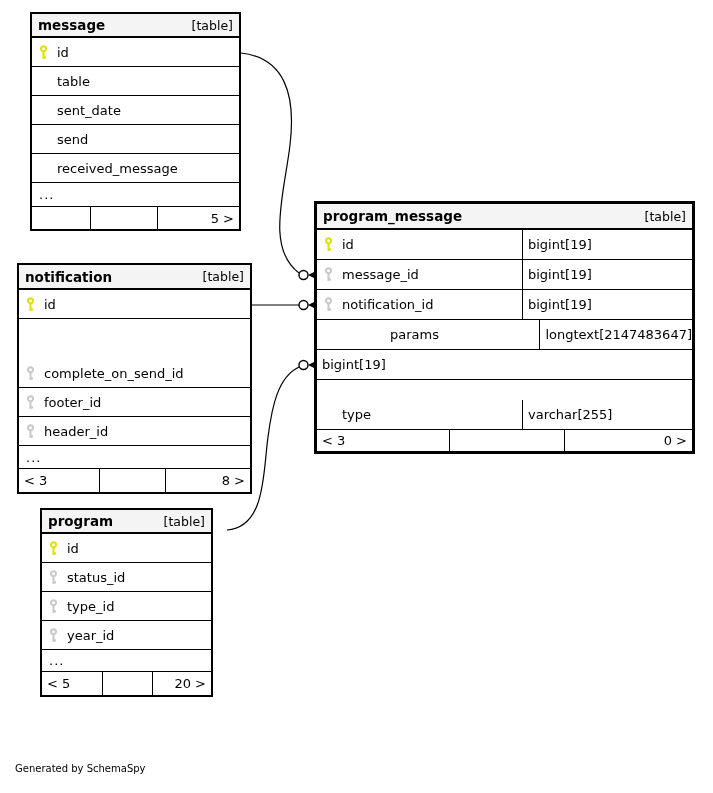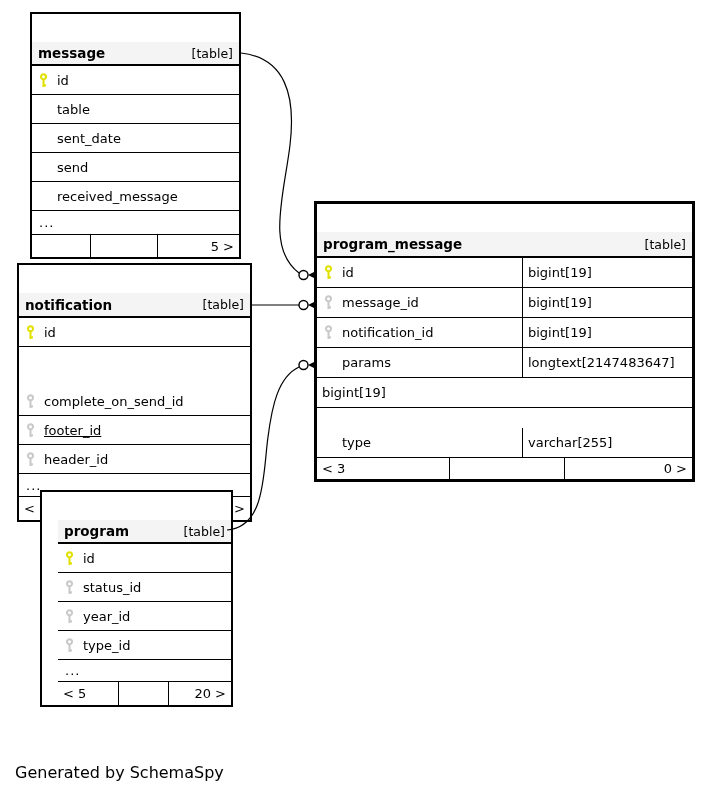--- a/index.html
+++ b/index.html
@@ -10,21 +10,20 @@
   }
   .tbl {
     position:absolute; box-sizing:border-box;
     border:2px solid #000; background:#fff;
   }
   .tbl.focus { border-width:3px; }
   .thead {
     display:flex; justify-content:space-between; align-items:center;
     padding:0 6px; background:#f4f4f4; border-bottom:2px solid #000;
     box-sizing:border-box;
-    margin-top:28px;
   }
   .tname { font-weight:bold; font-size:13.5px; }
   .ttag  { font-size:12.5px; }
   .row {
     display:flex; align-items:center; border-bottom:1px solid #000;
     box-sizing:border-box; padding-left:6px; font-size:13px; background:#fff;
   }
   .key { width:11px; height:15px; margin-right:8px; flex:0 0 11px; }
   .key.spacer { visibility:hidden; }
   .pmrow { padding-left:0; }
@@ -42,21 +41,21 @@
     display:flex; align-items:center; font-size:13px;
   }
   .fc.prev { padding-left:5px; }
   .fc.mid  { }
   .fc.next { border-right:none; flex:1; justify-content:flex-end; padding-right:5px; }
   .overlay {
     position:absolute; left:0; top:0; width:713px; height:793px;
     pointer-events:none; z-index:5;
   }
   .credit {
-    position:absolute; left:15px; top:763px; font-size:16px;
+    position:absolute; left:15px; top:763px; font-size:10px;
   }
 </style>
 </head>
 <body>
 
 <div class="tbl" style="left:30px;top:12px;width:211px;">
   <div class="thead" style="height:24px;">
     <span class="tname">message</span>
     <span class="ttag">[table]</span>
   </div>
@@ -109,21 +108,21 @@
   </div>
   <div class="row" style="height:29px;margin-top:40px;">
     <svg class="key" viewBox="0 0 11 16">
         <g fill="none" stroke-width="2.2" stroke="#c9c9c9">
           <circle cx="5.5" cy="4" r="2.7"></circle>
           <path d="M5.5 6.8V15M5.5 13.2h2.6"></path>
         </g>
       </svg>
     <span>complete_on_send_id</span>
   </div>
-  <div class="row" style="height:29px;text-decoration:underline;">
+  <div class="row" style="height:29px;">
     <svg class="key" viewBox="0 0 11 16">
         <g fill="none" stroke-width="2.2" stroke="#c9c9c9">
           <circle cx="5.5" cy="4" r="2.7"></circle>
           <path d="M5.5 6.8V15M5.5 13.2h2.6"></path>
         </g>
       </svg>
     <span>footer_id</span>
   </div>
   <div class="row" style="height:29px;">
     <svg class="key" viewBox="0 0 11 16">
@@ -135,21 +134,21 @@
     <span>header_id</span>
   </div>
   <div class="dots" style="height:23px;">...</div>
   <div class="tfoot" style="height:23px;">
     <div class="fc prev" style="width:81px;">&lt; 3</div>
     <div class="fc mid" style="width:66px;"></div>
     <div class="fc next">8 &gt;</div>
   </div>
 </div>
 
-<div class="tbl" style="left:40px;top:490px;width:193px;padding-left:16px;">
+<div class="tbl" style="left:40px;top:508px;width:173px;">
   <div class="thead" style="height:24px;">
     <span class="tname">program</span>
     <span class="ttag">[table]</span>
   </div>
   <div class="row" style="height:29px;">
     <svg class="key" viewBox="0 0 11 16">
         <g fill="none" stroke-width="2.2" stroke="#e1e100">
           <circle cx="5.5" cy="4" r="2.7"></circle>
           <path d="M5.5 6.8V15M5.5 13.2h2.6"></path>
         </g>
@@ -165,30 +164,30 @@
       </svg>
     <span>status_id</span>
   </div>
   <div class="row" style="height:29px;">
     <svg class="key" viewBox="0 0 11 16">
         <g fill="none" stroke-width="2.2" stroke="#c9c9c9">
           <circle cx="5.5" cy="4" r="2.7"></circle>
           <path d="M5.5 6.8V15M5.5 13.2h2.6"></path>
         </g>
       </svg>
+    <span>type_id</span>
+  </div>
+  <div class="row" style="height:29px;">
+    <svg class="key" viewBox="0 0 11 16">
+        <g fill="none" stroke-width="2.2" stroke="#c9c9c9">
+          <circle cx="5.5" cy="4" r="2.7"></circle>
+          <path d="M5.5 6.8V15M5.5 13.2h2.6"></path>
+        </g>
+      </svg>
     <span>year_id</span>
-  </div>
-  <div class="row" style="height:29px;">
-    <svg class="key" viewBox="0 0 11 16">
-        <g fill="none" stroke-width="2.2" stroke="#c9c9c9">
-          <circle cx="5.5" cy="4" r="2.7"></circle>
-          <path d="M5.5 6.8V15M5.5 13.2h2.6"></path>
-        </g>
-      </svg>
-    <span>type_id</span>
   </div>
   <div class="dots" style="height:22px;">...</div>
   <div class="tfoot" style="height:23px;">
     <div class="fc prev" style="width:61px;">&lt; 5</div>
     <div class="fc mid" style="width:50px;"></div>
     <div class="fc next">20 &gt;</div>
   </div>
 </div>
 
 <div class="tbl focus" style="left:314px;top:201px;width:381px;">
@@ -231,21 +230,21 @@
             <circle cx="5.5" cy="4" r="2.7"></circle>
             <path d="M5.5 6.8V15M5.5 13.2h2.6"></path>
           </g>
         </svg>
       <span>notification_id</span>
     </div>
     <div class="cell type">
       <span>bigint[19]</span>
     </div>
   </div>
-  <div class="row pmrow" style="height:30px;">
+  <div class="row pmrow" style="height:30px;padding-left:48px;">
     <div class="cell name">
       <svg class="key spacer" viewBox="0 0 11 16"></svg>
       <span>params</span>
     </div>
     <div class="cell type">
       <span>longtext[2147483647]</span>
     </div>
   </div>
   <div class="row pmrow" style="height:30px;">
     <div class="cell type">

